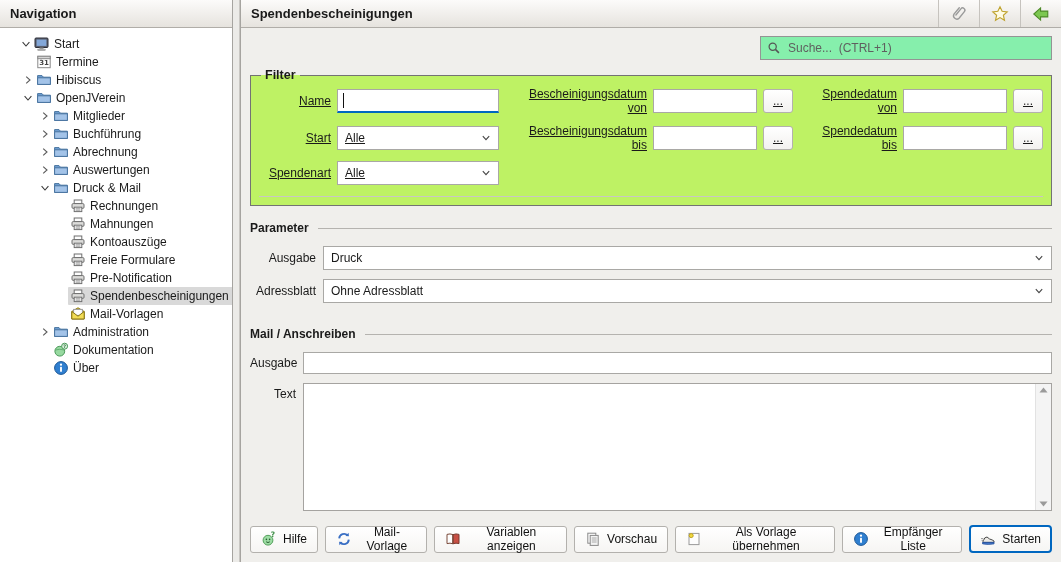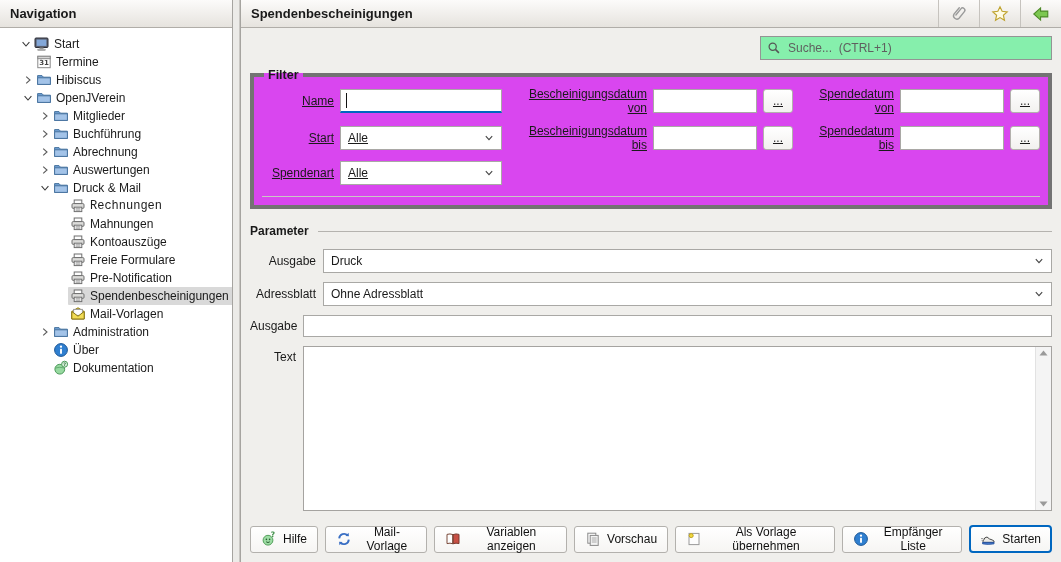--- a/index.html
+++ b/index.html
@@ -21,21 +21,21 @@
   .main-header{justify-content:space-between;padding:0;}
   .main-title{padding-left:10px;font-weight:bold;font-size:13px;}
   .header-icons{display:flex;height:100%;}
   .hicon{width:40px;height:100%;display:flex;align-items:center;justify-content:center;border-left:1px solid #c6c3be;}
   .content{flex:1;display:flex;flex-direction:column;padding:0 9px;min-height:0;}
   .search-row{padding:8px 0 6px;display:flex;justify-content:flex-end;flex:0 0 auto;}
   .search-box{width:292px;height:24px;background:#86efac;border:1px solid #949494;display:flex;align-items:center;padding:0 6px;gap:5px;box-sizing:border-box;}
   .search-box input{border:none;outline:none;flex:1;font:inherit;background:transparent;color:#333;}
   .search-box input::placeholder{color:#5f5f5f;}
   
-  .filter-box{border:4px solid #737373;background:#d946ef;margin:2px 0 0;padding:1px 8px 8px;box-sizing:border-box;}
+  .filter-box{border:1px solid #737373;background:#bef264;margin:2px 0 0;padding:1px 8px 8px;box-sizing:border-box;}
   .filter-box legend{font-weight:bold;font-size:12.5px;padding:0 4px;margin-left:2px;}
   .f-row{display:flex;justify-content:space-between;margin:4px 0 9px;text-decoration:underline;}
   .f-cell{display:flex;align-items:center;gap:6px;}
   .lab{text-align:right;}
   .lab.l1{width:72px;flex:0 0 72px;}
   .lab.l2{width:136px;flex:0 0 136px;}
   .lab.l3{width:92px;flex:0 0 92px;}
   .txt{height:22px;border:1px solid #a9a8a5;background:#fff;padding:0 5px;font:inherit;box-sizing:border-box;outline:none;color:#111;}
   .name-wrap{position:relative;display:inline-flex;}
   .txt.namefield{width:162px;border-bottom:2px solid #0067c0;height:24px;}
@@ -212,21 +212,21 @@
           <span class="sel-wrap">
             <span class="tree-ic">
               <svg width="16" height="16" viewBox="0 0 16 16">
                 <path d="M1.6 3.6 H6 L7.6 5.2 H14.4 V12.4 H1.6 Z" fill="#6f9fd3" stroke="#49749f"></path>
                 <path d="M1.6 5.8 H14.4 V12.4 H1.6 Z" fill="#a3c3e8" stroke="#49749f"></path>
               </svg>
             </span>
             <span>Druck &amp; Mail</span>
           </span>
         </div>
-        <div class="tree-row" style="padding-left: 55px; font-family: Liberation Mono, monospace;">
+        <div class="tree-row" style="padding-left: 55px;">
           <span class="chev"></span>
           <span class="sel-wrap">
             <span class="tree-ic">
               <svg width="16" height="16" viewBox="0 0 16 16">
                 <rect x="4.2" y="2" width="7.6" height="3.6" fill="#fdfdfd" stroke="#6f6f6f"></rect>
                 <rect x="2" y="5.6" width="12" height="4.8" rx="1.2" fill="#dcdcda" stroke="#6f6f6f"></rect>
                 <rect x="4.2" y="9.2" width="7.6" height="4.4" fill="#fdfdfd" stroke="#6f6f6f"></rect>
                 <line x1="5.6" y1="10.8" x2="10.4" y2="10.8" stroke="#9a9a9a"></line>
                 <line x1="5.6" y1="12.2" x2="10.4" y2="12.2" stroke="#9a9a9a"></line>
               </svg>
@@ -336,40 +336,40 @@
               </svg>
             </span>
             <span>Administration</span>
           </span>
         </div>
         <div class="tree-row" style="padding-left: 38px;">
           <span class="chev"></span>
           <span class="sel-wrap">
             <span class="tree-ic">
               <svg width="16" height="16" viewBox="0 0 16 16">
-                <circle cx="8" cy="8" r="6.4" fill="#2f7fd0" stroke="#1c5796"></circle>
-                <circle cx="8" cy="4.7" r="1.15" fill="#fff"></circle>
-                <rect x="7.05" y="6.7" width="1.9" height="5.1" rx="0.6" fill="#fff"></rect>
-              </svg>
-            </span>
-            <span>Über</span>
-          </span>
-        </div>
-        <div class="tree-row" style="padding-left: 38px;">
-          <span class="chev"></span>
-          <span class="sel-wrap">
-            <span class="tree-ic">
-              <svg width="16" height="16" viewBox="0 0 16 16">
                 <circle cx="6.8" cy="9.2" r="4.9" fill="#97d9a0" stroke="#4d9a5b"></circle>
                 <path d="M2.5 8 Q6.8 6.5 11 8" fill="none" stroke="#4d9a5b" stroke-width="0.7"></path>
                 <circle cx="11.6" cy="4.2" r="3" fill="#d4efd8" stroke="#4d9a5b"></circle>
                 <text x="11.6" y="6.1" font-size="4.8" font-weight="bold" text-anchor="middle" fill="#2f6e3c" font-family="DejaVu Sans,sans-serif">?</text>
               </svg>
             </span>
             <span>Dokumentation</span>
+          </span>
+        </div>
+        <div class="tree-row" style="padding-left: 38px;">
+          <span class="chev"></span>
+          <span class="sel-wrap">
+            <span class="tree-ic">
+              <svg width="16" height="16" viewBox="0 0 16 16">
+                <circle cx="8" cy="8" r="6.4" fill="#2f7fd0" stroke="#1c5796"></circle>
+                <circle cx="8" cy="4.7" r="1.15" fill="#fff"></circle>
+                <rect x="7.05" y="6.7" width="1.9" height="5.1" rx="0.6" fill="#fff"></rect>
+              </svg>
+            </span>
+            <span>Über</span>
           </span>
         </div>
       </div>
   </aside>
 
   <div class="sash"></div>
 
   <main class="main-panel">
     <div class="panel-header main-header">
       <span class="main-title">Spendenbescheinigungen</span>
@@ -496,20 +496,23 @@
           <span>Ohne Adressblatt</span>
           <span>
               <svg width="10" height="10" viewBox="0 0 10 10">
                 <polyline points="1.8,3.2 5,6.6 8.2,3.2" fill="none" stroke="#444" stroke-width="1.1"></polyline>
               </svg>
             </span>
         </div>
       </div>
 
       <div class="mail-sec" style="display:flex;flex-direction:column;flex:1;min-height:0">
+        <div class="section-title">
+          <span>Mail / Anschreiben</span>
+        </div>
         <div class="p-row">
           <span class="p-lab">Ausgabe</span>
           <input class="txt grow" style="height: 22px;" value="">
         </div>
         <div class="p-row text-row">
           <span class="p-lab">Text</span>
           <div class="textarea-wrap">
             <textarea style=""></textarea>
             <div class="vscroll">
               <span>

